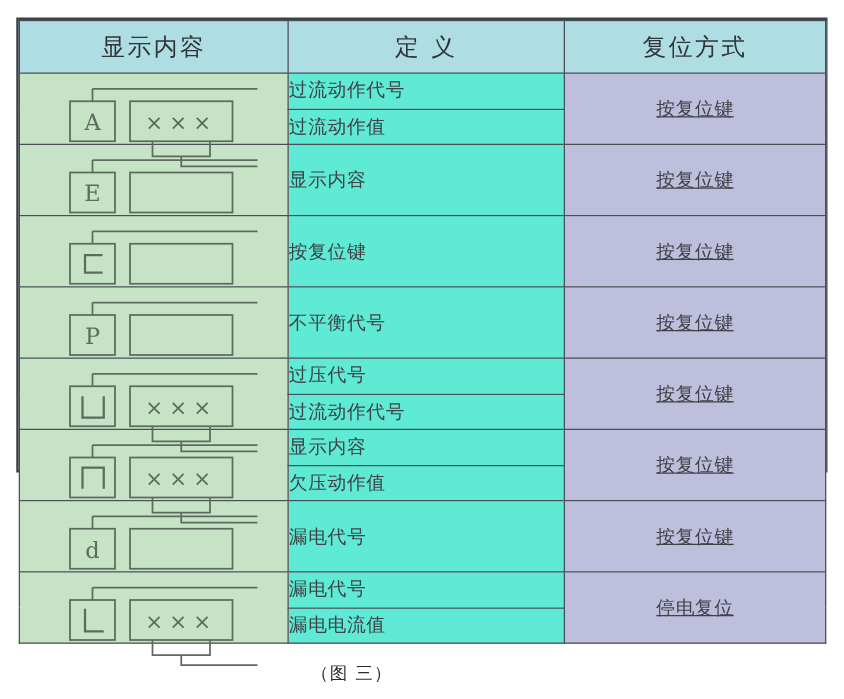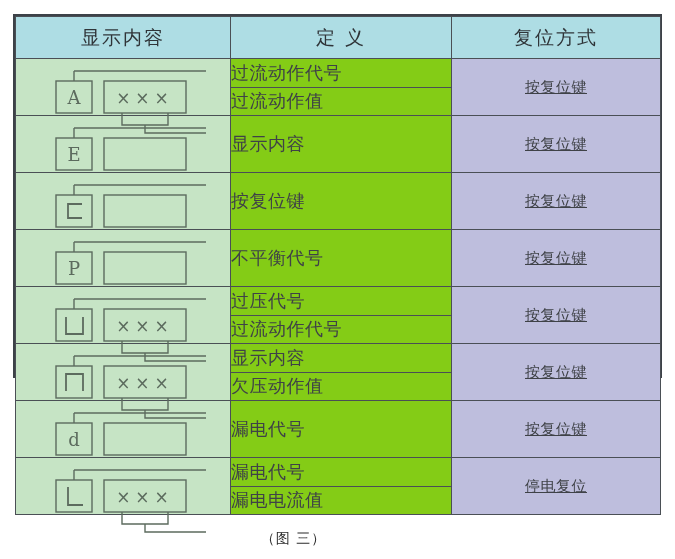--- a/index.html
+++ b/index.html
@@ -59,24 +59,24 @@
   }
 
   
   .display-cell {
     background: #c6e4c5;
     vertical-align: middle;
     padding: 0;
   }
   
   .def-cell {
-    background: #84cc16;
+    background: #5eead4;
     vertical-align: middle;
     padding-left: 18px;
-    font-size: 18px;
+    font-size: 15px;
     color: #3f4247;
     letter-spacing: 0.5px;
   }
   
   .reset-cell {
     background: #bebedd;
     vertical-align: middle;
     text-align: center;
     font-size: 15px;
     color: #3f4247;
@@ -88,21 +88,21 @@
   .led-widget {
     position: relative;
     width: 190px;
     height: 56px;
     margin: 0 auto;
   }
   .led-widget svg { display: block; }
 
   .caption {
     position: absolute;
-    left: 12px;
+    left: 0;
     top: 530px;
     width: 563px;
     text-align: center;
     font-size: 14px;
     color: #2b2b2b;
     letter-spacing: 1px;
   }
 </style>
 </head>
 <body>

